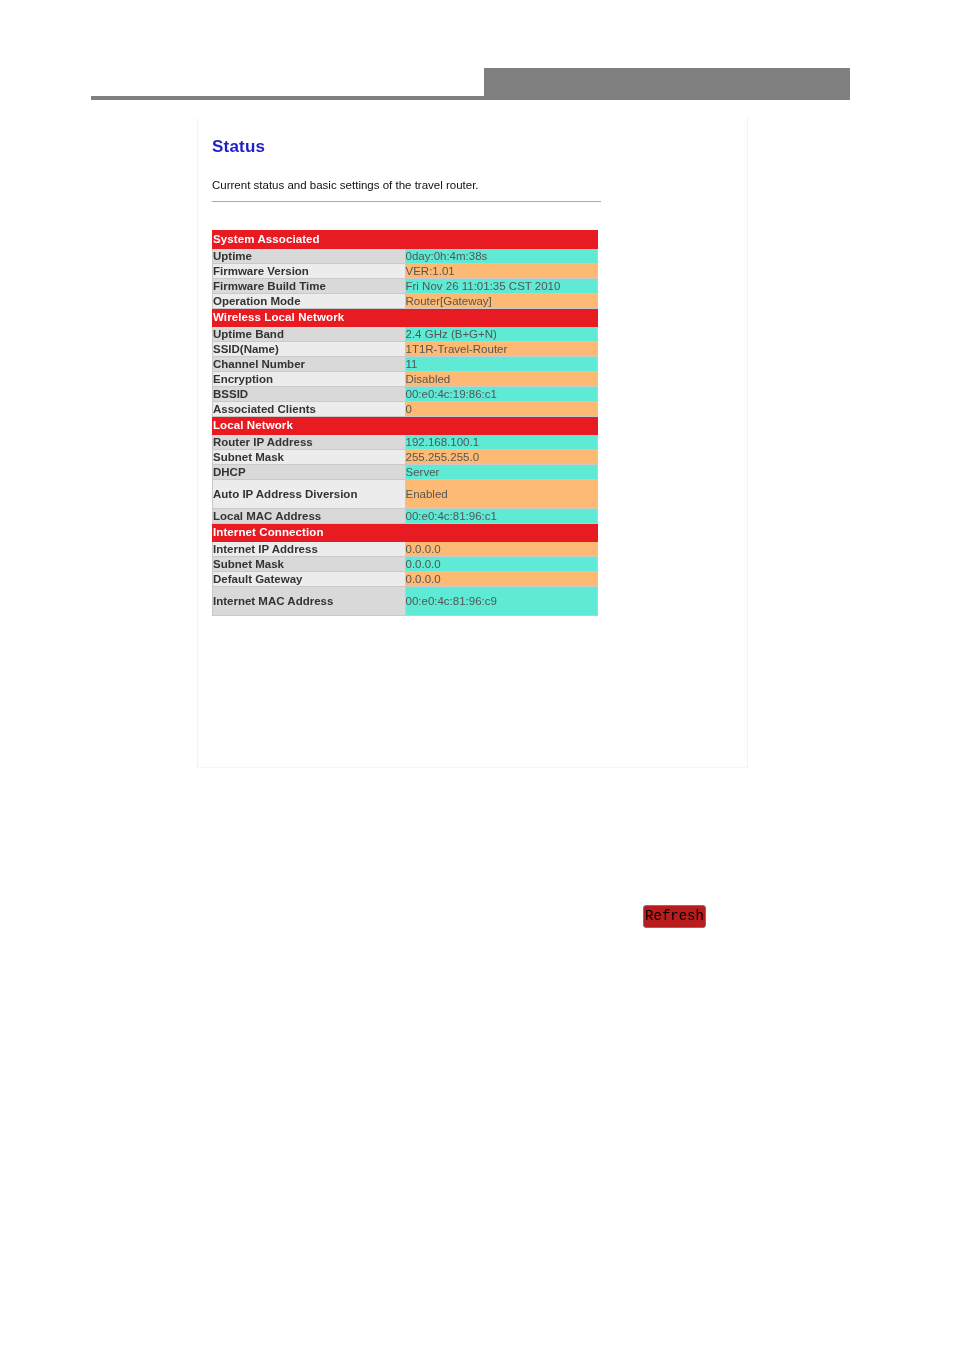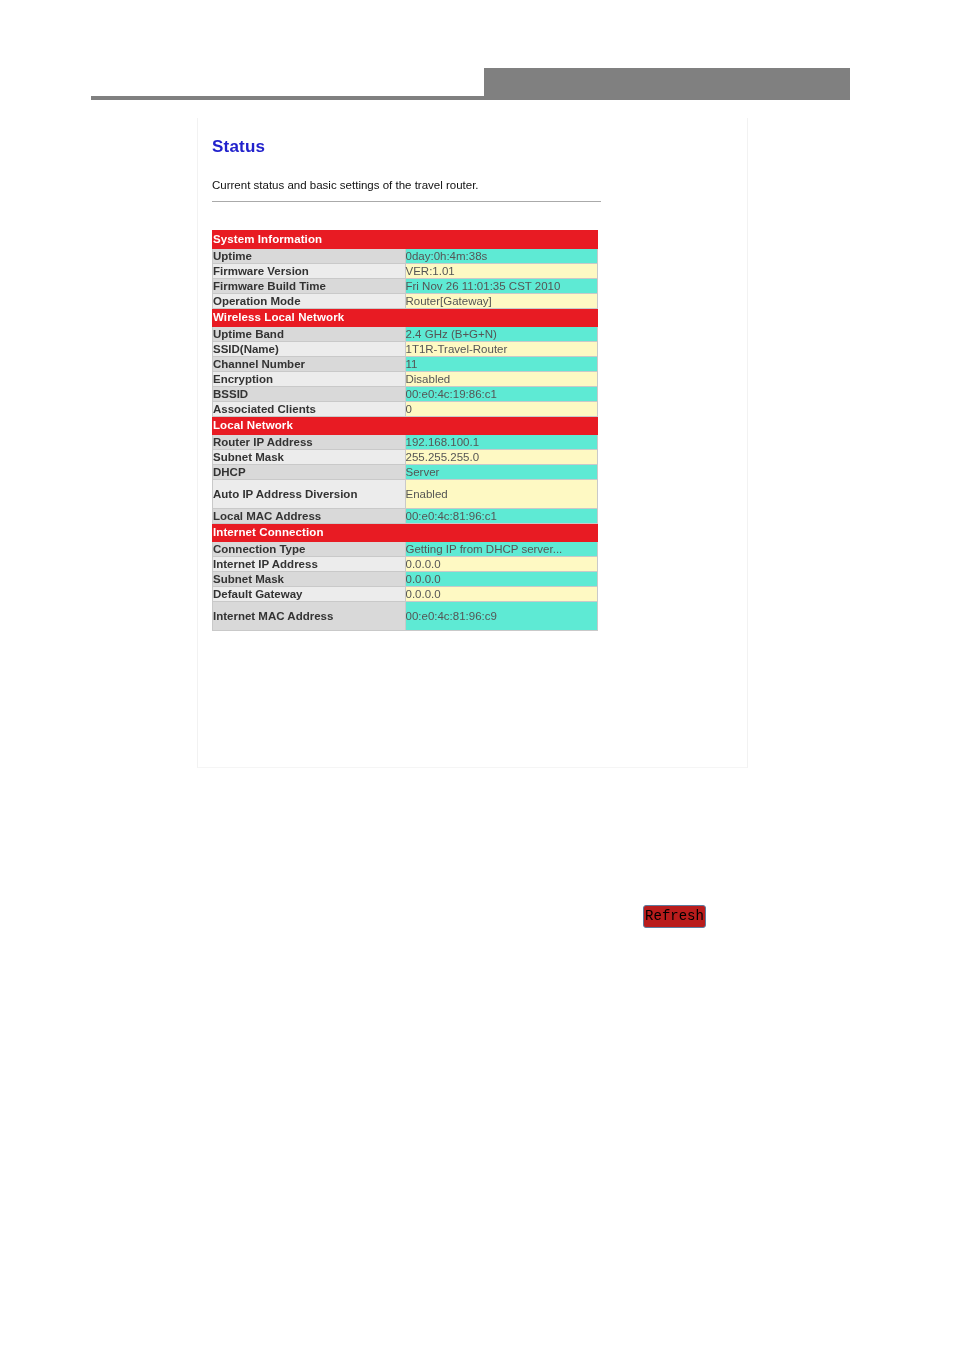--- a/index.html
+++ b/index.html
@@ -117,21 +117,21 @@
     color: #555555;
     padding: 3px 4px 3px 7px;
     border: 1px solid #c9c9c9;
     vertical-align: middle;
     line-height: 14px;
   }
 
   .data-row.shade-dark .cell-label { background: #d9d9d9; }
   .data-row.shade-dark .cell-value { background: #5eead4; }
   .data-row.shade-light .cell-label { background: #ececec; }
-  .data-row.shade-light .cell-value { background: #fef9c3; }
+  .data-row.shade-light .cell-value { background: #fdba74; }
 
   .data-row.tall .cell-label,
   .data-row.tall .cell-value { height: 28px; }
 
   
   #refresh-button {
     position: absolute;
     left: 643px;
     top: 905px;
     width: 63px;
@@ -157,21 +157,21 @@
 
   <div id="page-title">Status</div>
 
   <div id="page-description">Current status and basic settings of the travel router.</div>
 
   <div id="description-rule"></div>
 
   <table id="status-table">
     <tbody id="status-table-body">
         <tr class="section-header">
-          <td colspan="2">System Information</td>
+          <td colspan="2">System Associated</td>
         </tr>
         <tr class="data-row shade-dark">
           <td class="cell-label">Uptime</td>
           <td class="cell-value">0day:0h:4m:38s</td>
         </tr>
         <tr class="data-row shade-light">
           <td class="cell-label">Firmware Version</td>
           <td class="cell-value">VER:1.01</td>
         </tr>
         <tr class="data-row shade-dark">
@@ -228,24 +228,20 @@
           <td class="cell-label">Auto IP Address Diversion</td>
           <td class="cell-value">Enabled</td>
         </tr>
         <tr class="data-row shade-dark">
           <td class="cell-label">Local MAC Address</td>
           <td class="cell-value">00:e0:4c:81:96:c1</td>
         </tr>
         <tr class="section-header">
           <td colspan="2">Internet Connection</td>
         </tr>
-        <tr class="data-row shade-dark">
-          <td class="cell-label">Connection Type</td>
-          <td class="cell-value">Getting IP from DHCP server...</td>
-        </tr>
         <tr class="data-row shade-light">
           <td class="cell-label">Internet IP Address</td>
           <td class="cell-value">0.0.0.0</td>
         </tr>
         <tr class="data-row shade-dark">
           <td class="cell-label">Subnet Mask</td>
           <td class="cell-value">0.0.0.0</td>
         </tr>
         <tr class="data-row shade-light">
           <td class="cell-label">Default Gateway</td>

